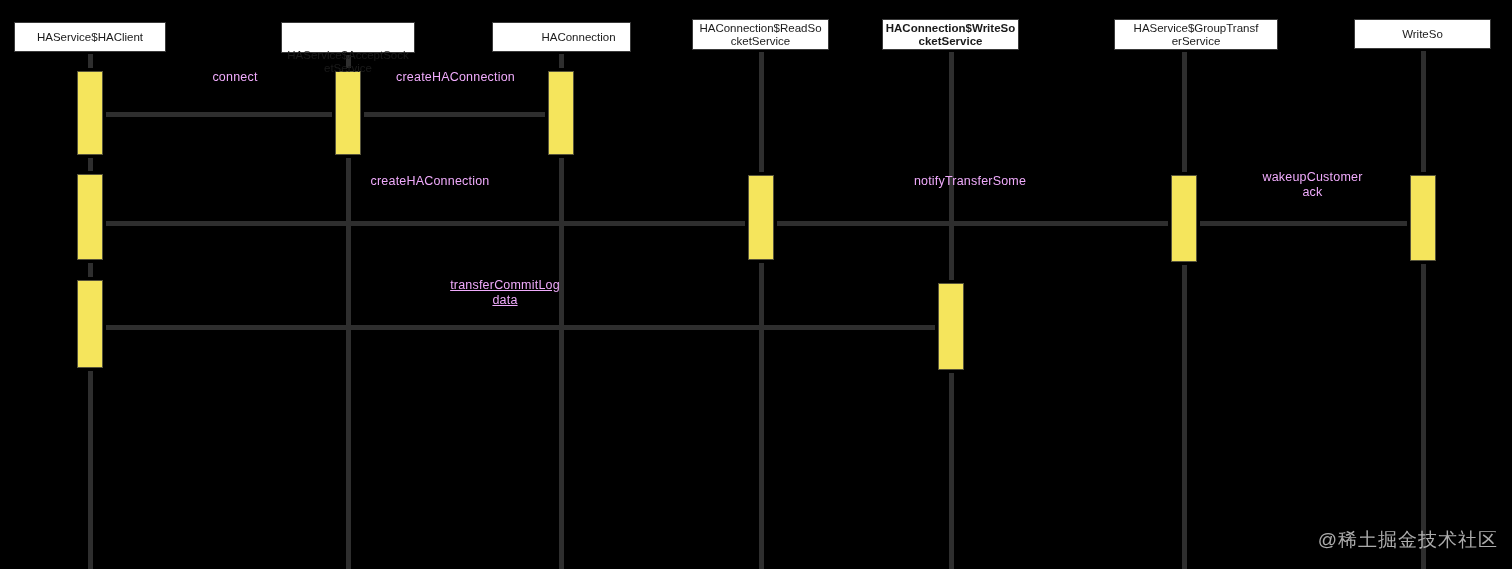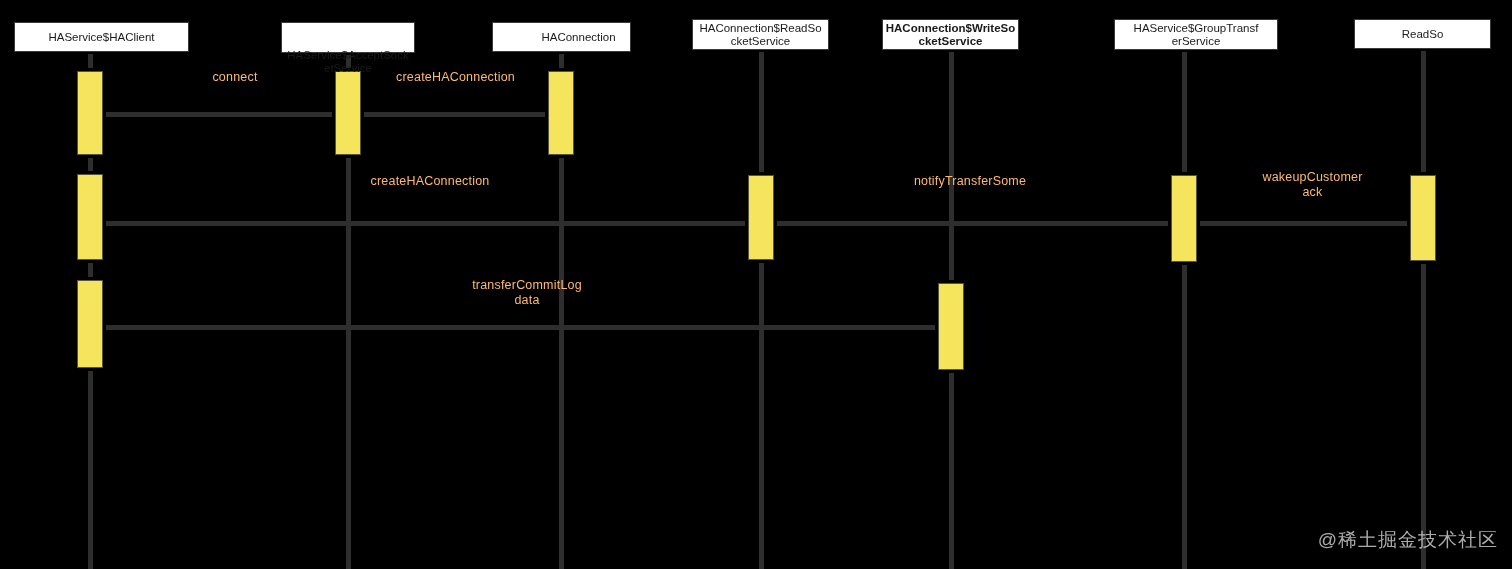--- a/index.html
+++ b/index.html
@@ -61,21 +61,21 @@
     height: 0;
     z-index: 2;
     border-top: 6px solid transparent;
     border-bottom: 6px solid transparent;
   }
   .arrowhead.right {
     border-left: 11px solid #2e2e2e;
   }
   .msg-label {
     position: absolute;
-    color: #fdba74;
+    color: #f0abfc;
     font-size: 12.5px;
     line-height: 15px;
     text-align: center;
     white-space: pre-line;
     z-index: 2;
     letter-spacing: 0.2px;
   }
   .watermark {
     position: absolute;
     right: 14px;
@@ -112,36 +112,36 @@
       <div class="msg-label" style="left: 355px; top: 174px; width: 150px;">createHAConnection</div>
       <div class="msg-line" style="left: 761px; width: 423px; top: 221px;"></div>
       <div class="arrowhead right" style="top: 217px; left: 1171px;"></div>
       <div class="msg-label" style="left: 895px; top: 174px; width: 150px;">notifyTransferSome</div>
       <div class="msg-line" style="left: 1184px; width: 239px; top: 221px;"></div>
       <div class="arrowhead right" style="top: 217px; left: 1410px;"></div>
       <div class="msg-label" style="left: 1240px; top: 170px; width: 145px; text-align: center;">wakeupCustomer
 ack</div>
       <div class="msg-line" style="left: 90px; width: 861px; top: 325px;"></div>
       <div class="arrowhead right" style="top: 321px; left: 938px;"></div>
-      <div class="msg-label" style="left: 452px; top: 278px; width: 150px;">transferCommitLog
+      <div class="msg-label" style="left: 430px; top: 278px; width: 150px; text-decoration: underline;">transferCommitLog
 data</div>
     </div>
   <div id="activations-layer">
       <div class="activation" style="left: 77px; top: 71px; height: 84px;"></div>
       <div class="activation" style="left: 77px; top: 174px; height: 86px;"></div>
       <div class="activation" style="left: 77px; top: 280px; height: 88px;"></div>
       <div class="activation" style="left: 335px; top: 71px; height: 84px;"></div>
       <div class="activation" style="left: 548px; top: 71px; height: 84px;"></div>
       <div class="activation" style="left: 748px; top: 175px; height: 85px;"></div>
       <div class="activation" style="left: 938px; top: 283px; height: 87px;"></div>
       <div class="activation" style="left: 1171px; top: 175px; height: 87px;"></div>
       <div class="activation" style="left: 1410px; top: 175px; height: 86px;"></div>
     </div>
   <div id="participants-layer">
-      <div class="participant-box" style="left: 14px; top: 22px; width: 175px; height: 30px;">
+      <div class="participant-box" style="left: 14px; top: 22px; width: 152px; height: 30px;">
         <span style="white-space: pre-line;">HAService$HAClient</span>
       </div>
       <div class="participant-box" style="left: 281px; top: 22px; width: 134px; height: 31px;">
         <span style="white-space: pre-line; margin-top: 48px;">HAService$AcceptSock
 etService</span>
       </div>
       <div class="participant-box" style="left: 492px; top: 22px; width: 139px; height: 30px; padding-left: 37px;">
         <span style="white-space: pre-line;">HAConnection</span>
       </div>
       <div class="participant-box" style="left: 692px; top: 19px; width: 137px; height: 31px;">
@@ -150,17 +150,17 @@
       </div>
       <div class="participant-box" style="left: 882px; top: 19px; width: 137px; height: 31px;">
         <span style="white-space: pre-line; font-weight: bold;">HAConnection$WriteSo
 cketService</span>
       </div>
       <div class="participant-box" style="left: 1114px; top: 19px; width: 164px; height: 31px;">
         <span style="white-space: pre-line;">HAService$GroupTransf
 erService</span>
       </div>
       <div class="participant-box" style="left: 1354px; top: 19px; width: 137px; height: 30px;">
-        <span style="white-space: pre-line;">ReadSo</span>
+        <span style="white-space: pre-line;">WriteSo</span>
       </div>
     </div>
   <div class="watermark">@稀土掘金技术社区</div>
 </div>
 
 </body></html>

